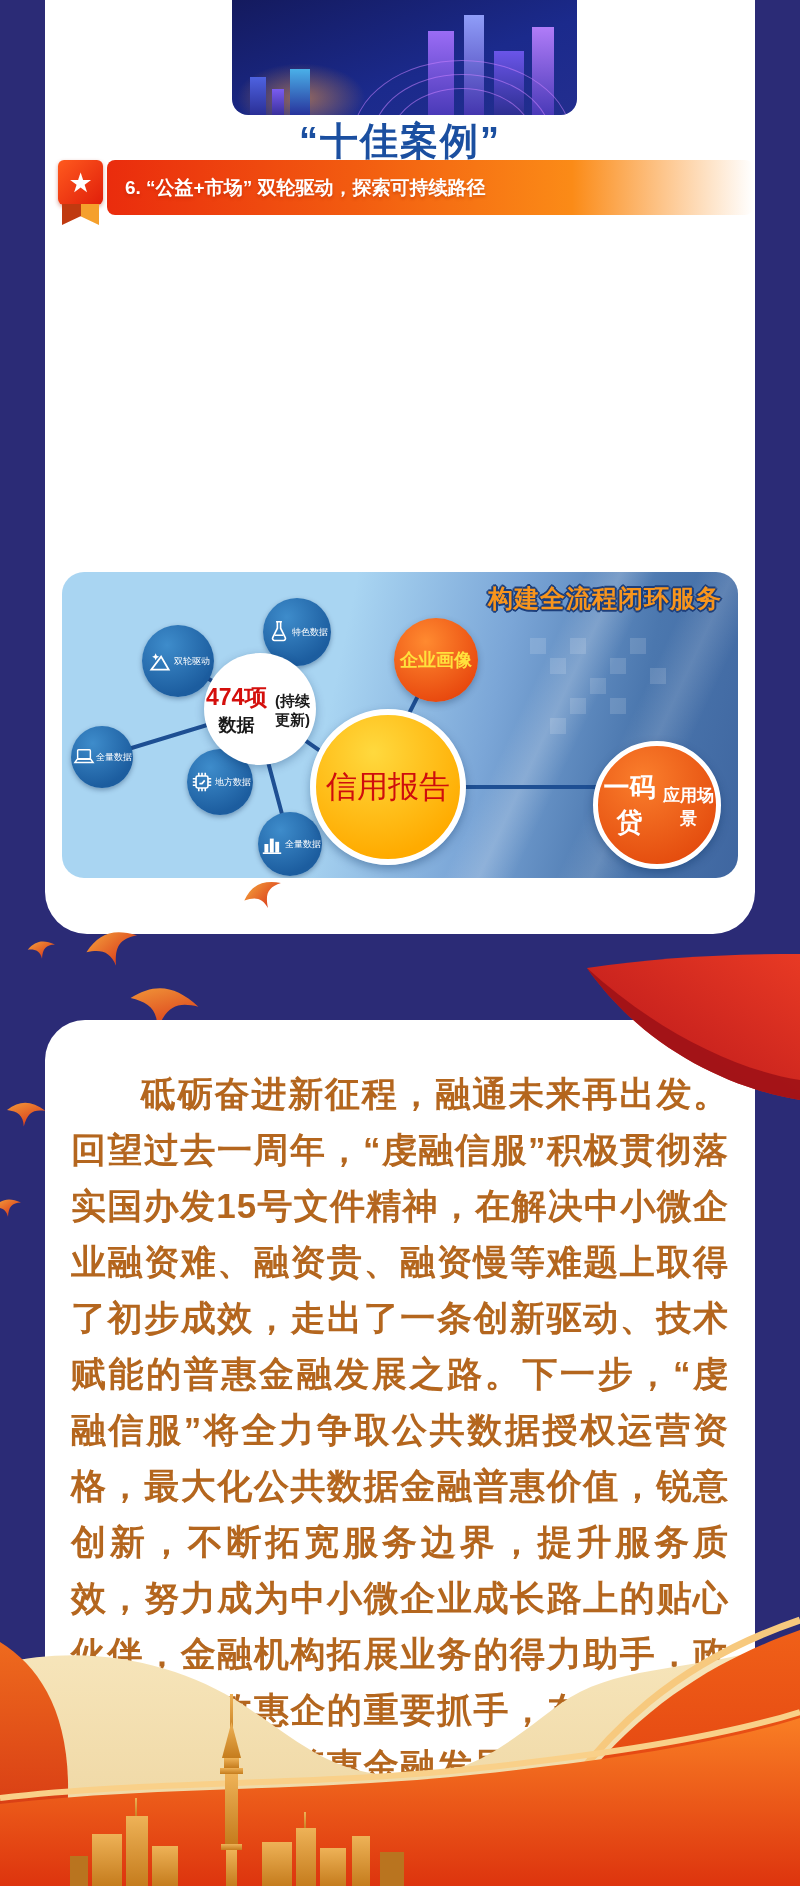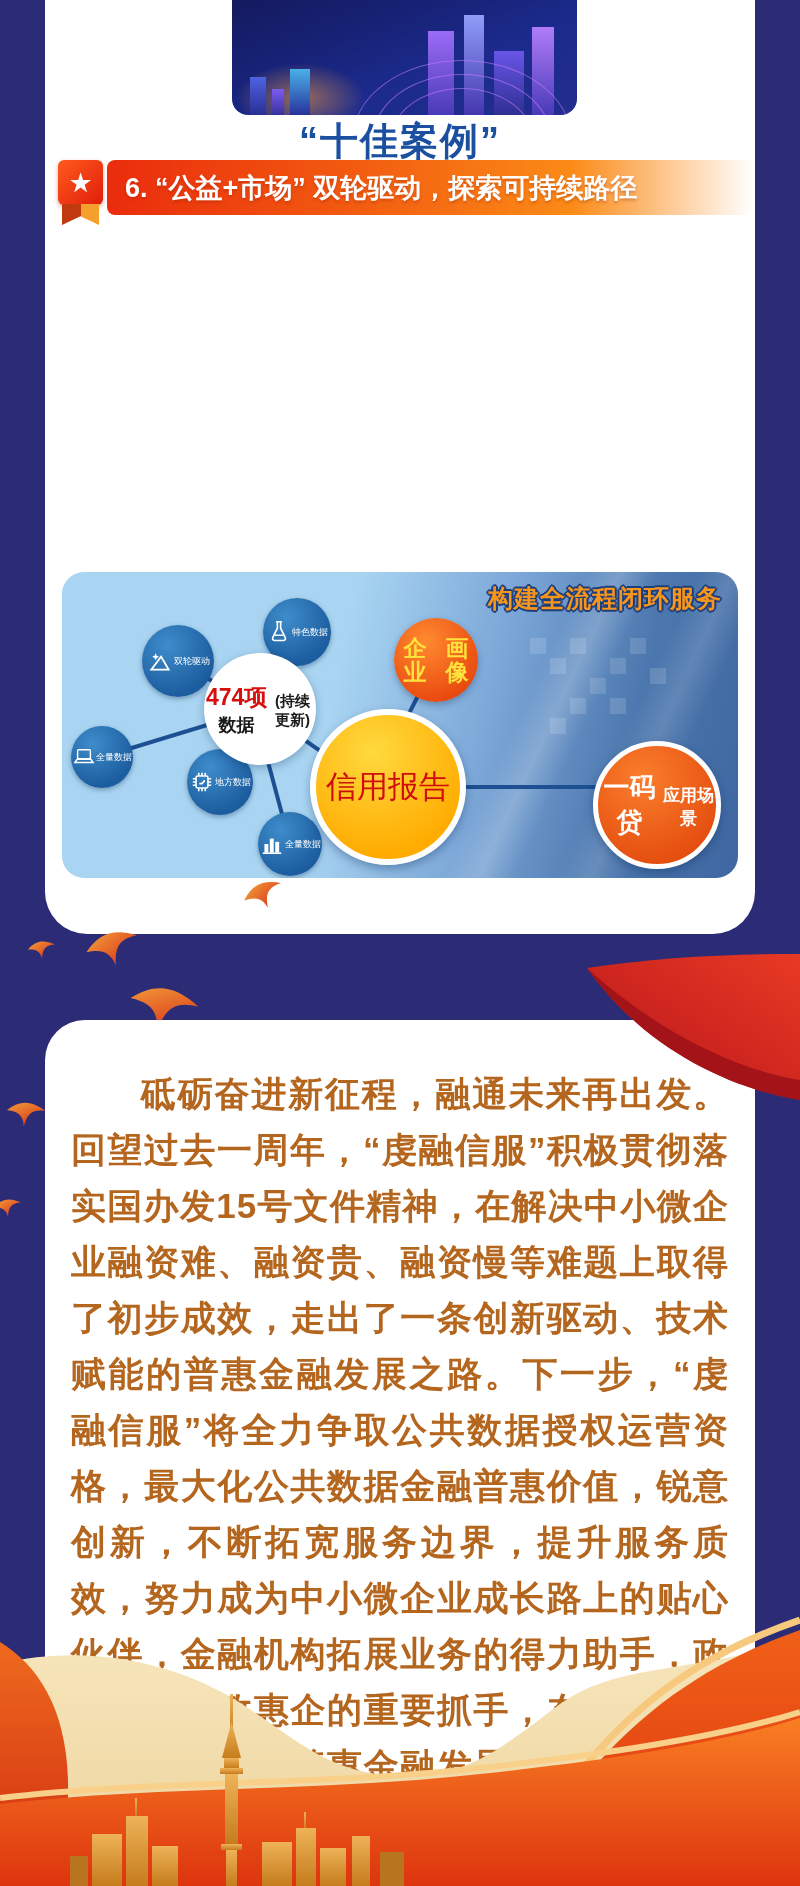--- a/index.html
+++ b/index.html
@@ -36,21 +36,21 @@
   
   .star-box { position:absolute; left:13px; top:160px; width:45px; height:45px; border-radius:6px;
           background:linear-gradient(135deg,#ff5a1e,#e01e0a); display:flex; align-items:center;
           justify-content:center; color:#fff; font-size:27px; box-shadow:0 2px 4px rgba(160,30,0,.4); }
   .star-tail { position:absolute; left:17px; top:204px; width:37px; height:21px;
           background:linear-gradient(90deg,#c03a10 50%,#f5a02c 50%);
           clip-path:polygon(0 0,100% 0,100% 100%,50% 58%,0 100%); }
   .banner { position:absolute; left:62px; top:160px; width:646px; height:55px; border-radius:8px;
           background:linear-gradient(90deg,#ea2c0d 0%,#f25b10 38%,#fb8b17 72%,rgba(255,205,150,0) 100%);
           display:flex; align-items:center; padding-left:18px;
-          color:#fff; font-size:27px; font-weight:700; text-shadow:0 2px 3px rgba(150,30,0,.35); }
+          color:#fff; font-size:19px; font-weight:700; text-shadow:0 2px 3px rgba(150,30,0,.35); }
 
   
   .para1 { position:absolute; left:46px; right:46px; top:256px; font-size:28px; line-height:63px;
           color:#3e3e3e; text-align:justify; text-indent:2em; font-weight:600; }
   .para1 .orange { color:#f37a16; }
 
   
   .diagram { position:absolute; left:17px; top:548px; width:676px; height:306px; border-radius:22px;
           overflow:hidden;
           background:linear-gradient(102deg,#a9d5f2 0%,#a9d5f2 40%,#7ba6d7 62%,#4b77ae 82%,#3f66a0 100%);margin-top:24px; }
@@ -72,21 +72,21 @@
   .n-special { left:201px; top:26px; width:68px; height:68px; }
   .n-local   { left:125px; top:177px; width:66px; height:66px; }
   .n-full    { left:196px; top:240px; width:64px; height:64px; }
   .n-center  { left:142px; top:81px; width:112px; height:112px; background:#fff;
           box-shadow:0 3px 10px rgba(0,40,90,.3); }
   .n-center .l1 { font-size:18px; font-weight:700; color:#1a1a1a; }
   .n-center .l1 .red { font-size:23px; color:#d40f0c; }
   .n-center .l2 { font-size:15px; font-weight:700; color:#1a1a1a; margin-top:4px; }
   .n-portrait { left:332px; top:46px; width:84px; height:84px;
           background:radial-gradient(circle at 38% 28%, #ff8a30, #e8480e 78%);
-          color:#ffe23c; font-size:23px; font-weight:700; line-height:24px;
+          color:#ffe23c; font-size:18px; font-weight:700; line-height:24px;
           box-shadow:0 3px 7px rgba(0,30,70,.3); }
   .n-report { left:248px; top:137px; width:156px; height:156px;
           background:radial-gradient(circle at 40% 26%, #ffd93e, #ffab00 76%);
           border:6px solid #fff; color:#cf0d0d; font-size:31px; font-weight:400; line-height:40px;
           box-shadow:0 4px 10px rgba(0,40,90,.35); }
   .n-scene { left:531px; top:169px; width:128px; height:128px;
           background:radial-gradient(circle at 38% 28%, #fa7e2c, #e44c0e 80%);
           border:5px solid #fff; color:#fff; box-shadow:0 4px 10px rgba(0,40,90,.35); }
   .n-scene .s1 { font-size:26px; font-weight:700; }
   .n-scene .s2 { font-size:17px; font-weight:700; margin-top:3px; }

